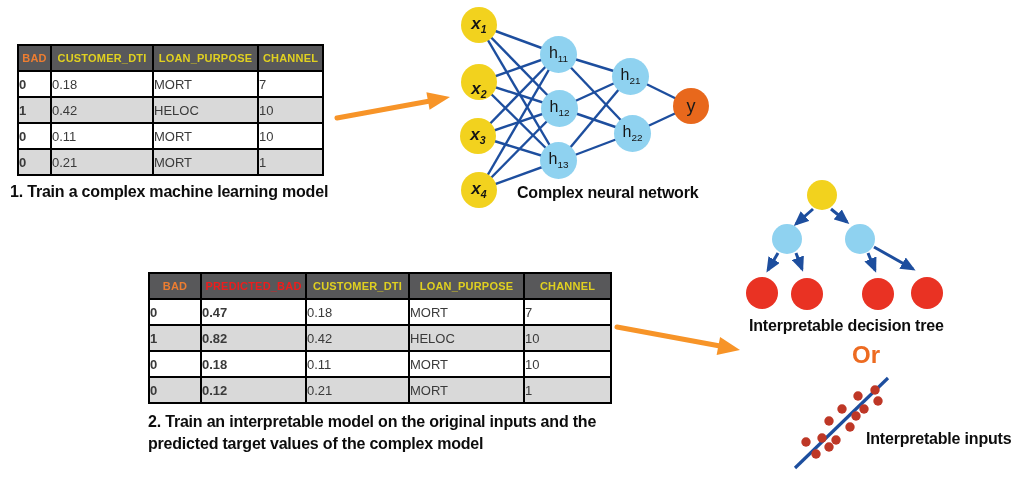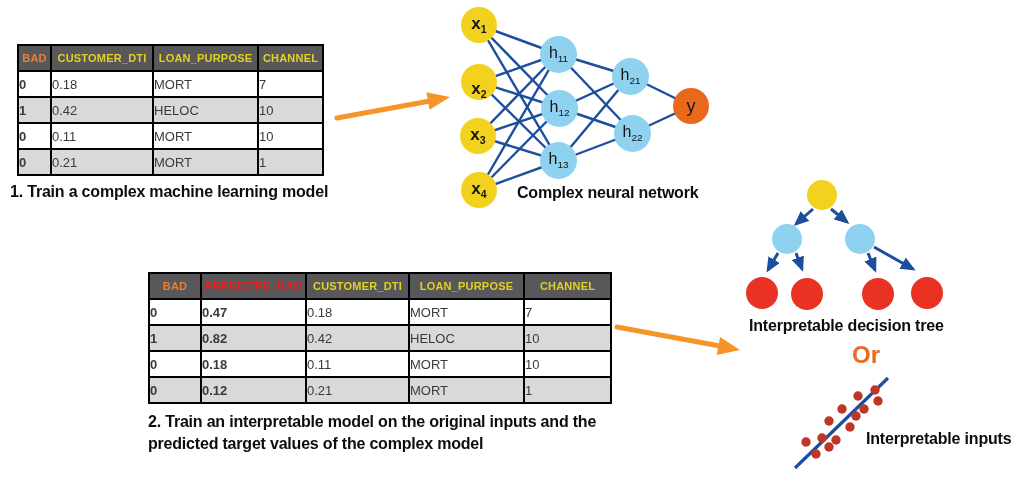--- a/index.html
+++ b/index.html
@@ -37,21 +37,21 @@
     color:var(--or_orange,#ed6b21);letter-spacing:0;
   }
   
   svg.layer{position:absolute;left:0;top:0;}
   
   .node{
     position:absolute;border-radius:50%;display:flex;align-items:center;
     justify-content:center;color:#151515;line-height:1;
   }
   .node sub{font-size:0.62em;line-height:1;transform:translateY(2px);}
-  .node-x{width:36px;height:36px;background:var(--node_yellow,#f2d21e);font-weight:bold;font-size:17px;}
+  .node-x{width:36px;height:36px;background:var(--node_yellow,#f2d21e);font-weight:bold;font-size:17px;font-style:italic;}
   .node-h{width:37px;height:37px;background:var(--node_light_blue,#8fd2f0);font-size:16px;}
   .node-y{width:36px;height:36px;background:var(--output_orange,#e8681c);font-size:18px;color:#1a1a1a;}
   .t-root{position:absolute;width:30px;height:30px;border-radius:50%;background:var(--node_yellow,#f2d21e);}
   .t-mid{position:absolute;width:30px;height:30px;border-radius:50%;background:var(--node_light_blue,#8fd2f0);}
   .t-leaf{position:absolute;width:32px;height:32px;border-radius:50%;background:var(--leaf_red,#e93223);}
 </style>
 </head>
 <body>
 
 <div id="stage">

